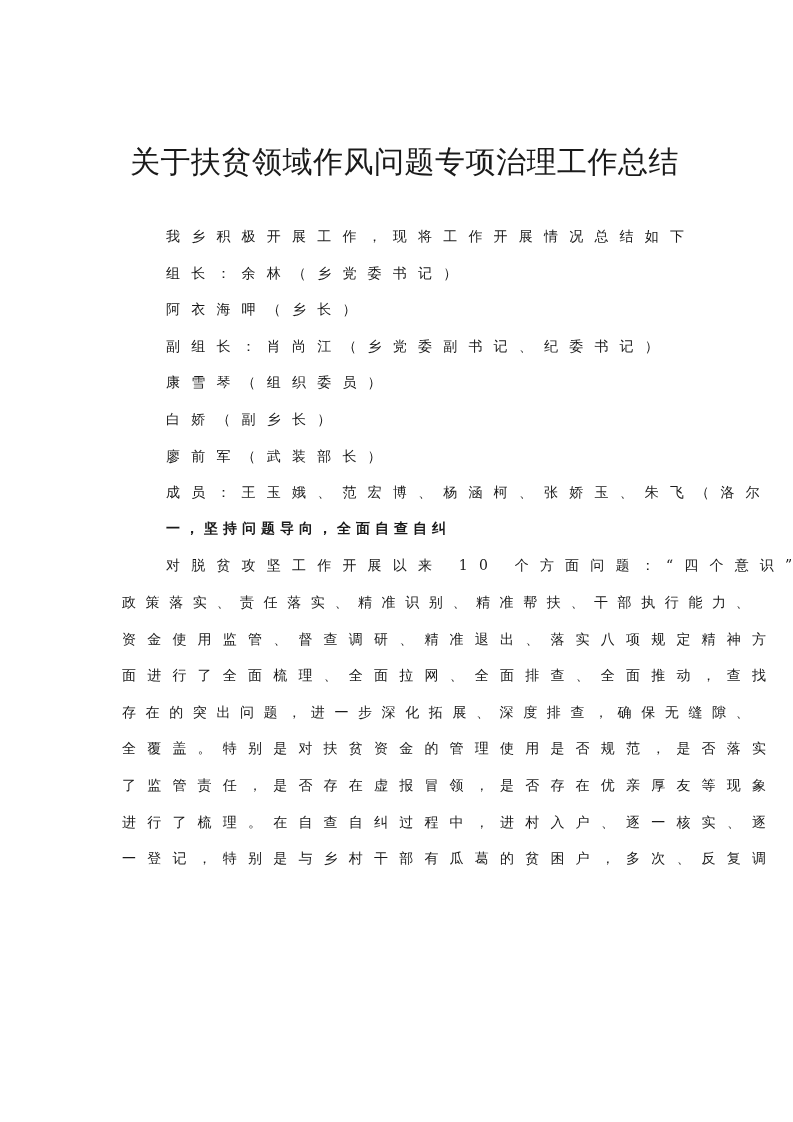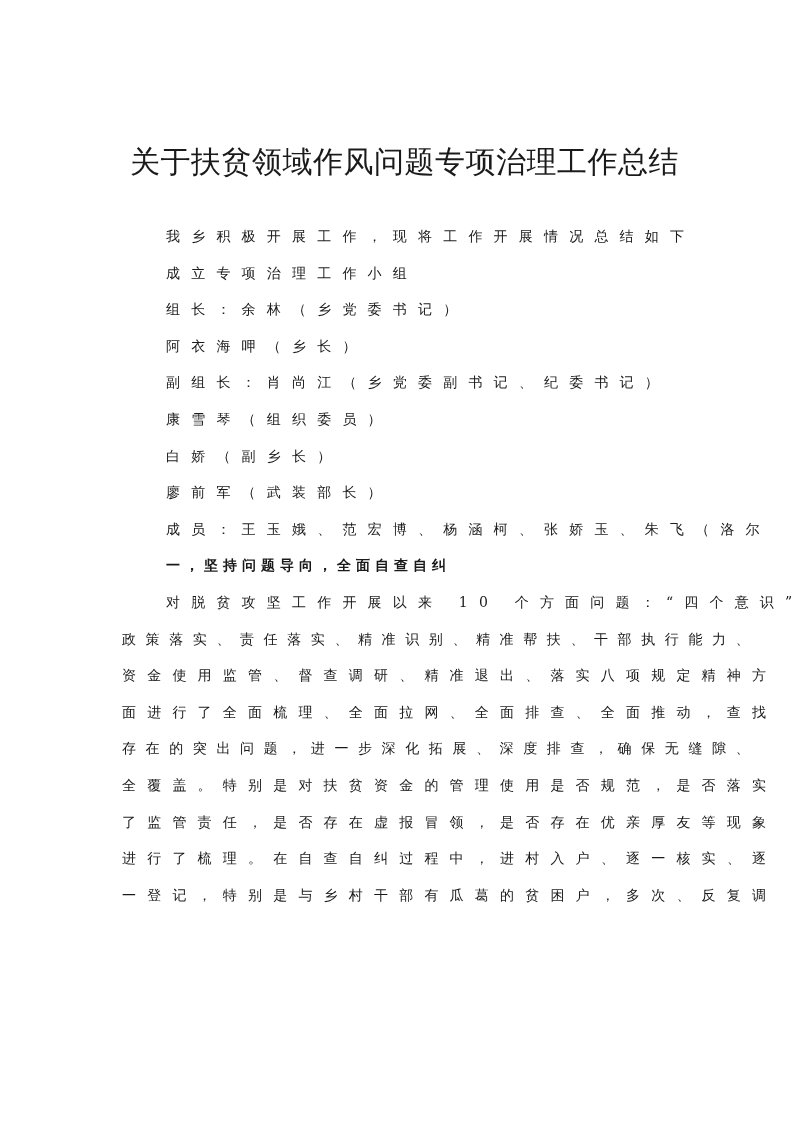--- a/index.html
+++ b/index.html
@@ -46,40 +46,39 @@
     }
     .line {
       display: block;
       white-space: nowrap;
       height: 36.6px;
     }
     .indent {
       padding-left: 44px;
     }
     .heading {
-      font-family: Liberation Sans, sans-serif;
+      font-family: Liberation Mono, monospace;
       font-weight: bold;
       letter-spacing: 5px;
       padding-left: 44px;
     }
     .para {
       text-align: justify;
       text-align-last: justify;
     }
   </style>
 </head>
 <body>
 
 <div class="page">
 
   <h1 class="title">关于扶贫领域作风问题专项治理工作总结</h1>
 
   <div class="body">
     <span class="line indent">我乡积极开展工作，现将工作开展情况总结如下</span>
-    <span class="line indent">成立专项治理工作小组</span>
     <span class="line indent">组长：余林（乡党委书记）</span>
     <span class="line indent">阿衣海呷（乡长）</span>
     <span class="line indent">副组长：肖尚江（乡党委副书记、纪委书记）</span>
     <span class="line indent">康雪琴（组织委员）</span>
     <span class="line indent">白娇（副乡长）</span>
     <span class="line indent">廖前军（武装部长）</span>
     <span class="line indent">成员：王玉娥、范宏博、杨涵柯、张娇玉、朱飞（洛尔</span>
     <span class="line heading">一，坚持问题导向，全面自查自纠</span>
 
     <div class="para">

